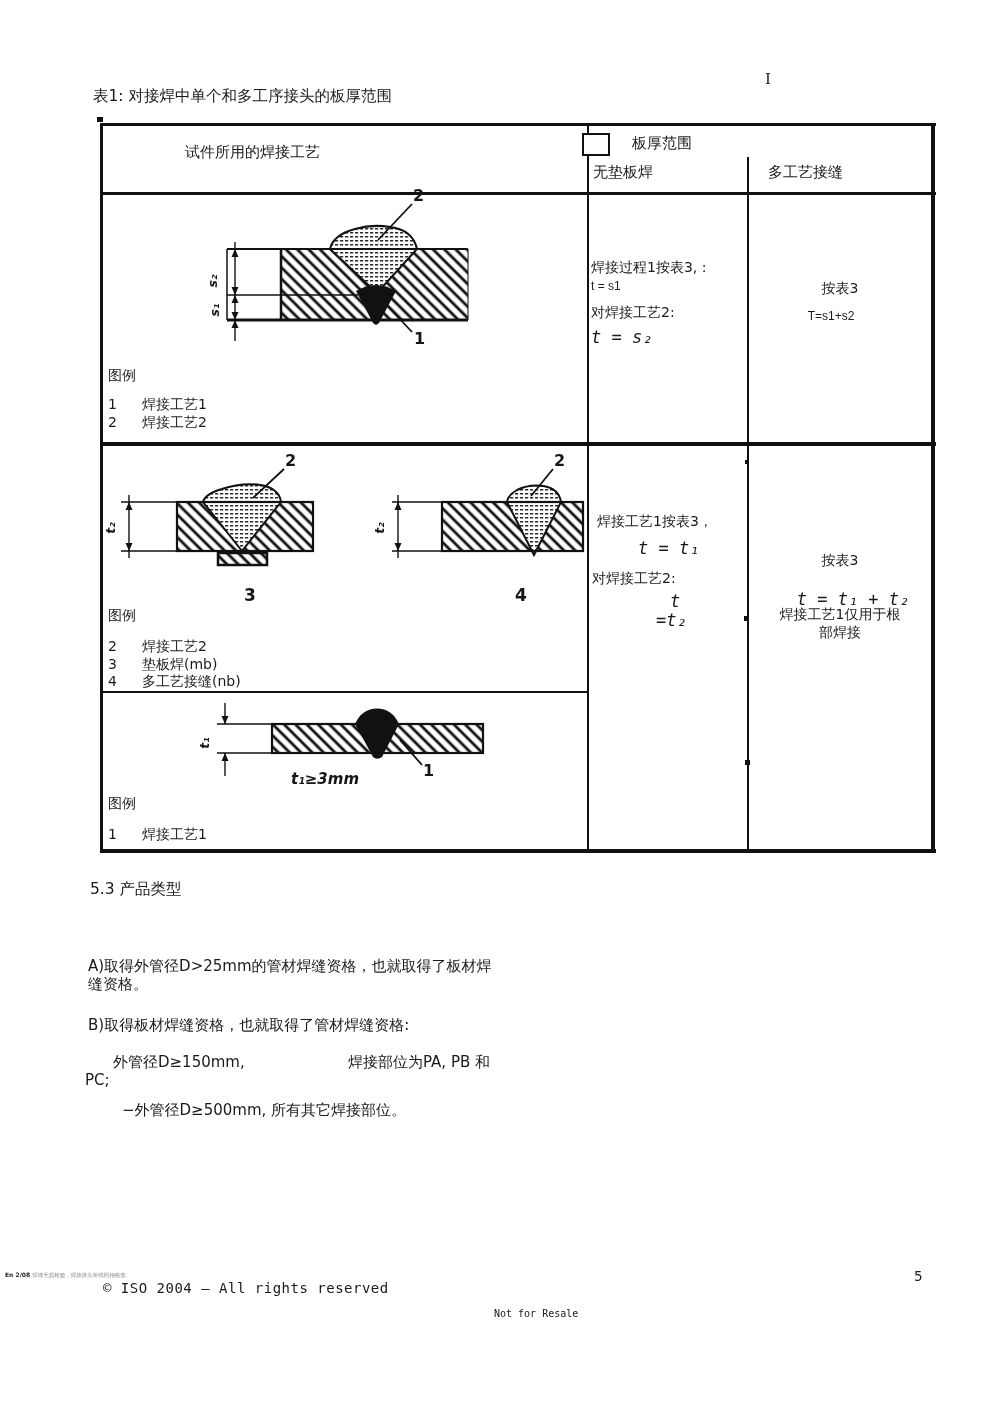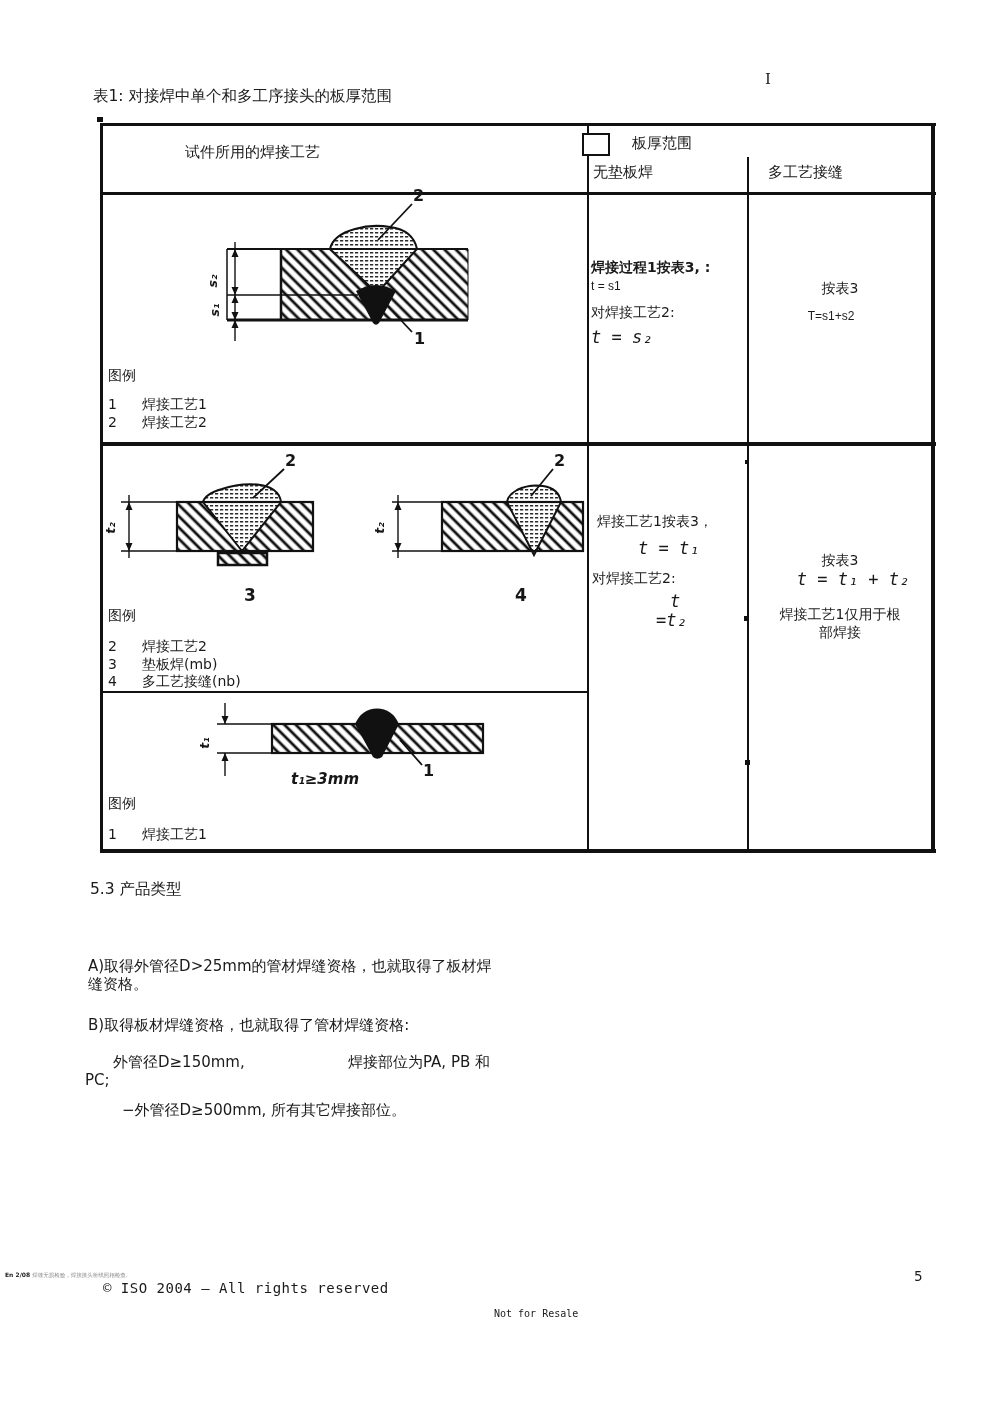--- a/index.html
+++ b/index.html
@@ -108,21 +108,21 @@
       <div class="legend-item">
         <span class="legend-num">1</span>
         <span>焊接工艺1</span>
       </div>
       <div class="legend-item">
         <span class="legend-num">2</span>
         <span>焊接工艺2</span>
       </div>
     </div>
 
-    <div class="abs cjk" style="left:491px;top:136px;font-weight:bold;">焊接过程1按表3, :</div>
+    <div class="abs cjk" style="left:491px;top:136px;">焊接过程1按表3, :</div>
     <div class="abs mono" style="left:491px;top:156px;">t = s1</div>
     <div class="abs cjk" style="left:491px;top:181px;">对焊接工艺2:</div>
     <div class="abs mono-it" style="left:491px;top:204px;">t = s₂</div>
 
     <div class="abs cjk center" style="left:649px;top:157px;width:182px;">按表3</div>
     <div class="abs mono center" style="left:640px;top:186px;width:182px;">T=s1+s2</div>
 
     <svg style="left:5px;top:325px;" width="480" height="162" viewBox="0 0 480 162">
       <defs>
         <pattern id="h2" width="8" height="8" patternUnits="userSpaceOnUse" patternTransform="rotate(-45)">
@@ -181,21 +181,21 @@
       </div>
     </div>
 
     <div class="abs cjk" style="left:497px;top:390px;">焊接工艺1按表3，</div>
     <div class="abs mono-it" style="left:538px;top:415px;">t = t₁</div>
     <div class="abs cjk" style="left:492px;top:447px;">对焊接工艺2:</div>
     <div class="abs mono-it" style="left:570px;top:468px;">t</div>
     <div class="abs mono-it" style="left:556px;top:487px;">=t₂</div>
 
     <div class="abs cjk center" style="left:649px;top:429px;width:182px;">按表3</div>
-    <div class="abs mono-it center" style="left:649px;top:446px;width:208px;">t = t₁ + t₂</div>
+    <div class="abs mono-it center" style="left:649px;top:466px;width:208px;">t = t₁ + t₂</div>
     <div class="abs cjk center" style="left:649px;top:483px;width:182px;">焊接工艺1仅用于根</div>
     <div class="abs cjk center" style="left:649px;top:501px;width:182px;">部焊接</div>
 
     <svg style="left:5px;top:575px;" width="480" height="112" viewBox="0 0 480 112">
       <defs>
         <pattern id="h3" width="8" height="8" patternUnits="userSpaceOnUse" patternTransform="rotate(-45)">
           <line x1="4" y1="-1" x2="4" y2="9" stroke="#111" stroke-width="2.8"></line>
         </pattern>
       </defs>
       <rect x="167" y="26" width="211" height="29" fill="url(#h3)"></rect>

